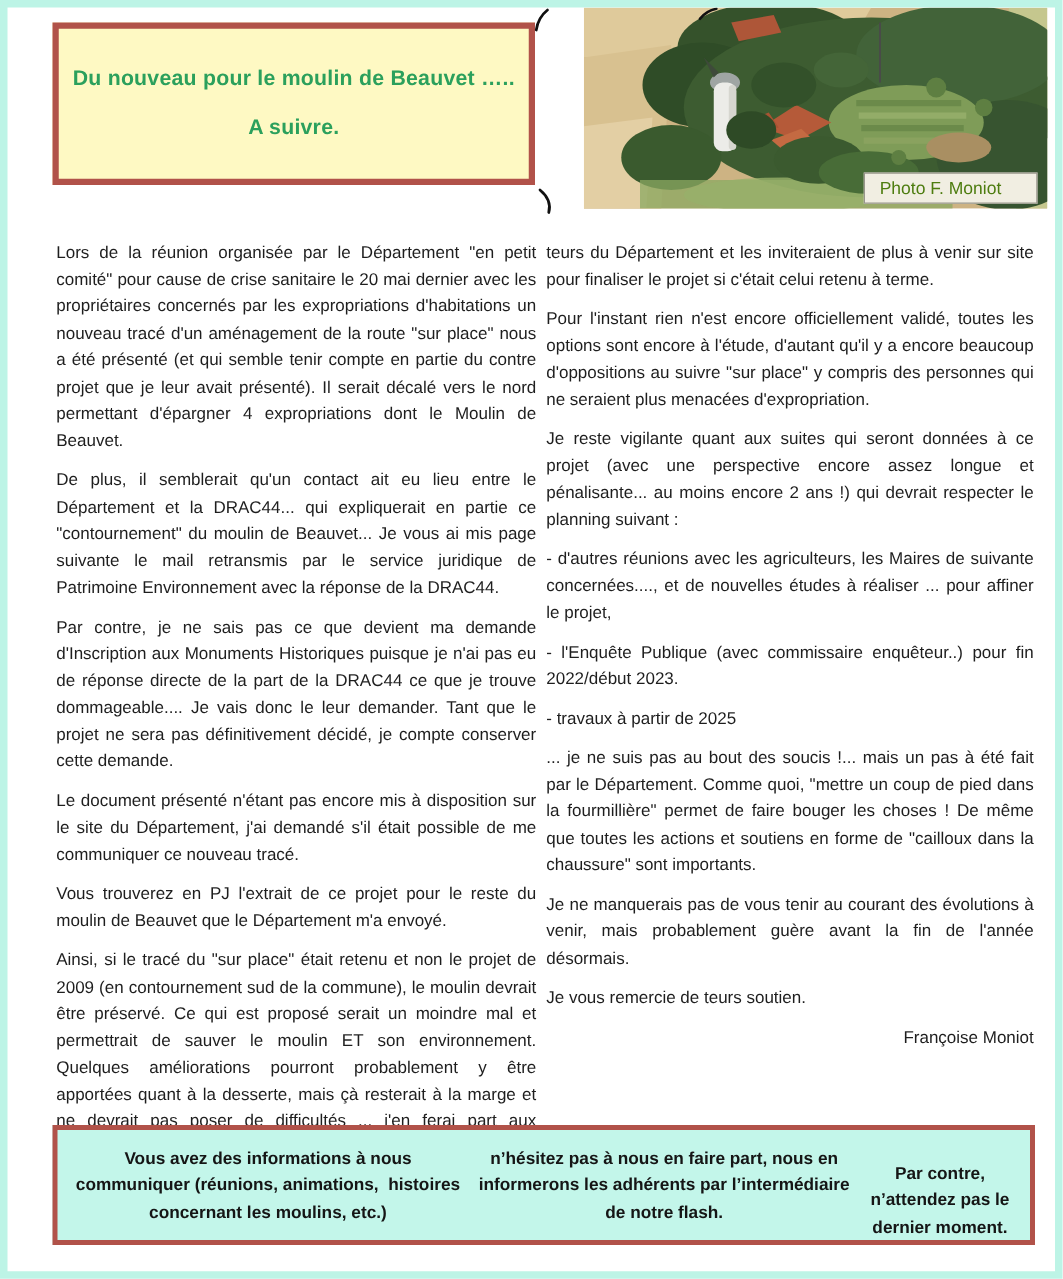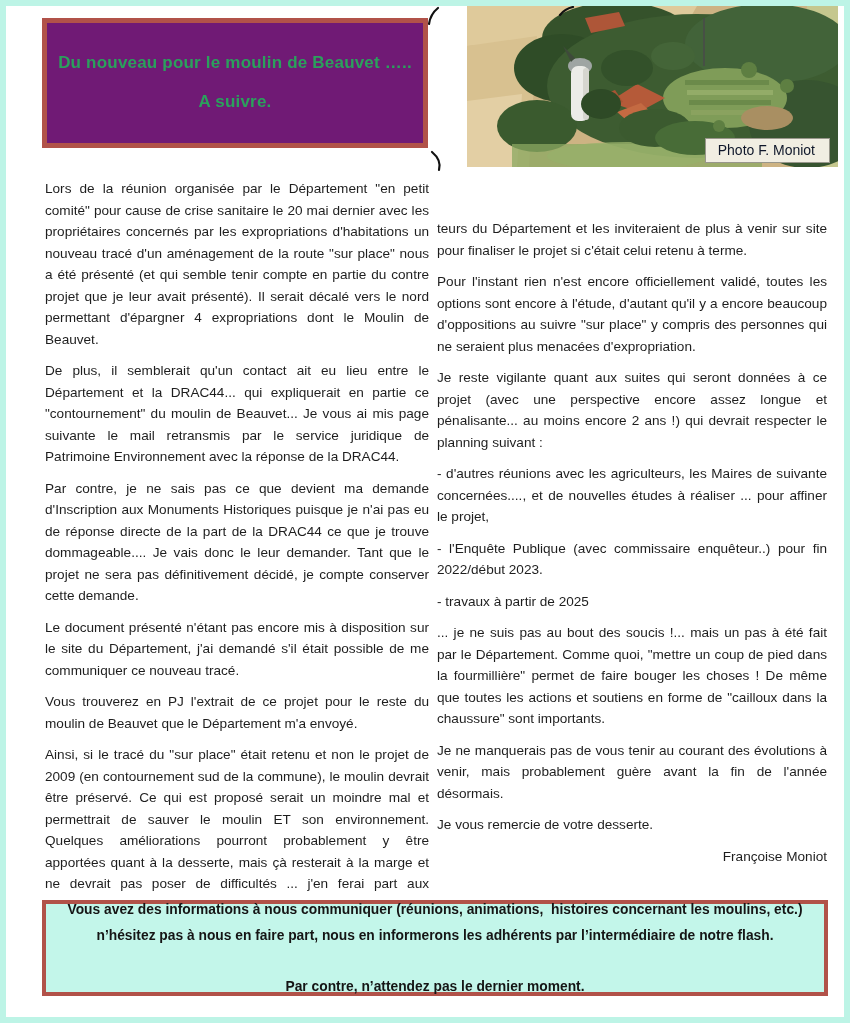--- a/index.html
+++ b/index.html
@@ -13,60 +13,60 @@
     position:absolute;inset:0;
     box-sizing:border-box;
     border:6px solid #BDF4E6;
     background:#ffffff;
     overflow:hidden;
   }
   
   .title-box{
     position:absolute;left:36px;top:12px;width:386px;height:130px;
     box-sizing:border-box;
-    background:#701a75;
+    background:#fef9c3;
     border:5px solid #B15249;
     display:flex;flex-direction:column;justify-content:center;align-items:center;
     gap:20px;
   }
   .title-line{
     color:#2BA05C;font-weight:bold;font-size:17px;letter-spacing:.2px;
     text-align:center;line-height:1.1;
   }
   
   .photo{
     position:absolute;left:461px;top:0px;width:371px;height:161px;
     overflow:hidden;
   }
   .photo svg{display:block;width:100%;height:100%;}
   .photo-caption{
     position:absolute;right:8px;bottom:4px;
     background:#F1EEE2;border:1px solid #98968B;
-    color:#0f172a;font-size:14px;
-    padding:3px 14px 4px 12px;
+    color:#4d7c0f;font-size:14px;
+    padding:3px 28px 4px 12px;
   }
   
   .ink-mark{position:absolute;}
   
   .column{
-    position:absolute;top:172px;
+    position:absolute;top:185px;
     font-size:13.6px;line-height:21.5px;color:#1e1e1e;
     text-align:justify;
   }
   .col-left{left:39px;width:384px;}
-  .col-right{left:431px;width:390px;margin-top:40px;}
+  .col-right{left:431px;width:390px;}
   .column p{margin:0 0 10px 0;}
   .signature{text-align:right;margin-top:14px;}
   
   .footer-box{
     position:absolute;left:36px;top:894px;width:786px;height:96px;
     box-sizing:border-box;
     background:#C3F6EA;
     border:4px solid #B15249;
-    display:flex;flex-direction:column;justify-content:center;align-items:center;
+    display:flex;flex-direction:row;justify-content:center;align-items:center;
     gap:5px;
     padding:0 6px;
   }
   .footer-line{
     color:#151515;font-weight:bold;font-size:13.8px;line-height:1.55;
     text-align:center;white-space:pre-wrap;
   }
   .footer-line.last{margin-top:24px;}
 </style>
 </head>
@@ -154,21 +154,21 @@
 
   <div class="column col-right">
     <p>teurs du Département et les inviteraient de plus à venir sur site pour finaliser le projet si c'était celui retenu à terme.</p>
     <p>Pour l'instant rien n'est encore officiellement validé, toutes les options sont encore à l'étude, d'autant qu'il y a encore beaucoup d'oppositions au suivre "sur place" y compris des personnes qui ne seraient plus menacées d'expropriation.</p>
     <p>Je reste vigilante quant aux suites qui seront données à ce projet (avec une perspective encore assez longue et pénalisante... au moins encore 2 ans !) qui devrait respecter le planning suivant :</p>
     <p>- d'autres réunions avec les agriculteurs, les Maires de suivante concernées...., et de nouvelles études à réaliser ... pour affiner le projet,</p>
     <p>- l'Enquête Publique (avec commissaire enquêteur..) pour fin 2022/début 2023.</p>
     <p>- travaux à partir de 2025</p>
     <p>... je ne suis pas au bout des soucis !... mais un pas à été fait par le Département. Comme quoi, "mettre un coup de pied dans la fourmillière" permet de faire bouger les choses ! De même que toutes les actions et soutiens en forme de "cailloux dans la chaussure" sont importants.</p>
     <p>Je ne manquerais pas de vous tenir au courant des évolutions à venir, mais probablement guère avant la fin de l'année désormais.</p>
-    <p>Je vous remercie de votre desserte.</p>
+    <p>Je vous remercie de teurs soutien.</p>
     <p class="signature">Françoise Moniot</p>
   </div>
 
   <div class="footer-box">
     <div class="footer-line">Vous avez des informations à nous communiquer (réunions, animations,  histoires concernant les moulins, etc.)</div>
     <div class="footer-line">n’hésitez pas à nous en faire part, nous en informerons les adhérents par l’intermédiaire de notre flash.</div>
     <div class="footer-line last">Par contre, n’attendez pas le dernier moment.</div>
   </div>
 
 </div>

